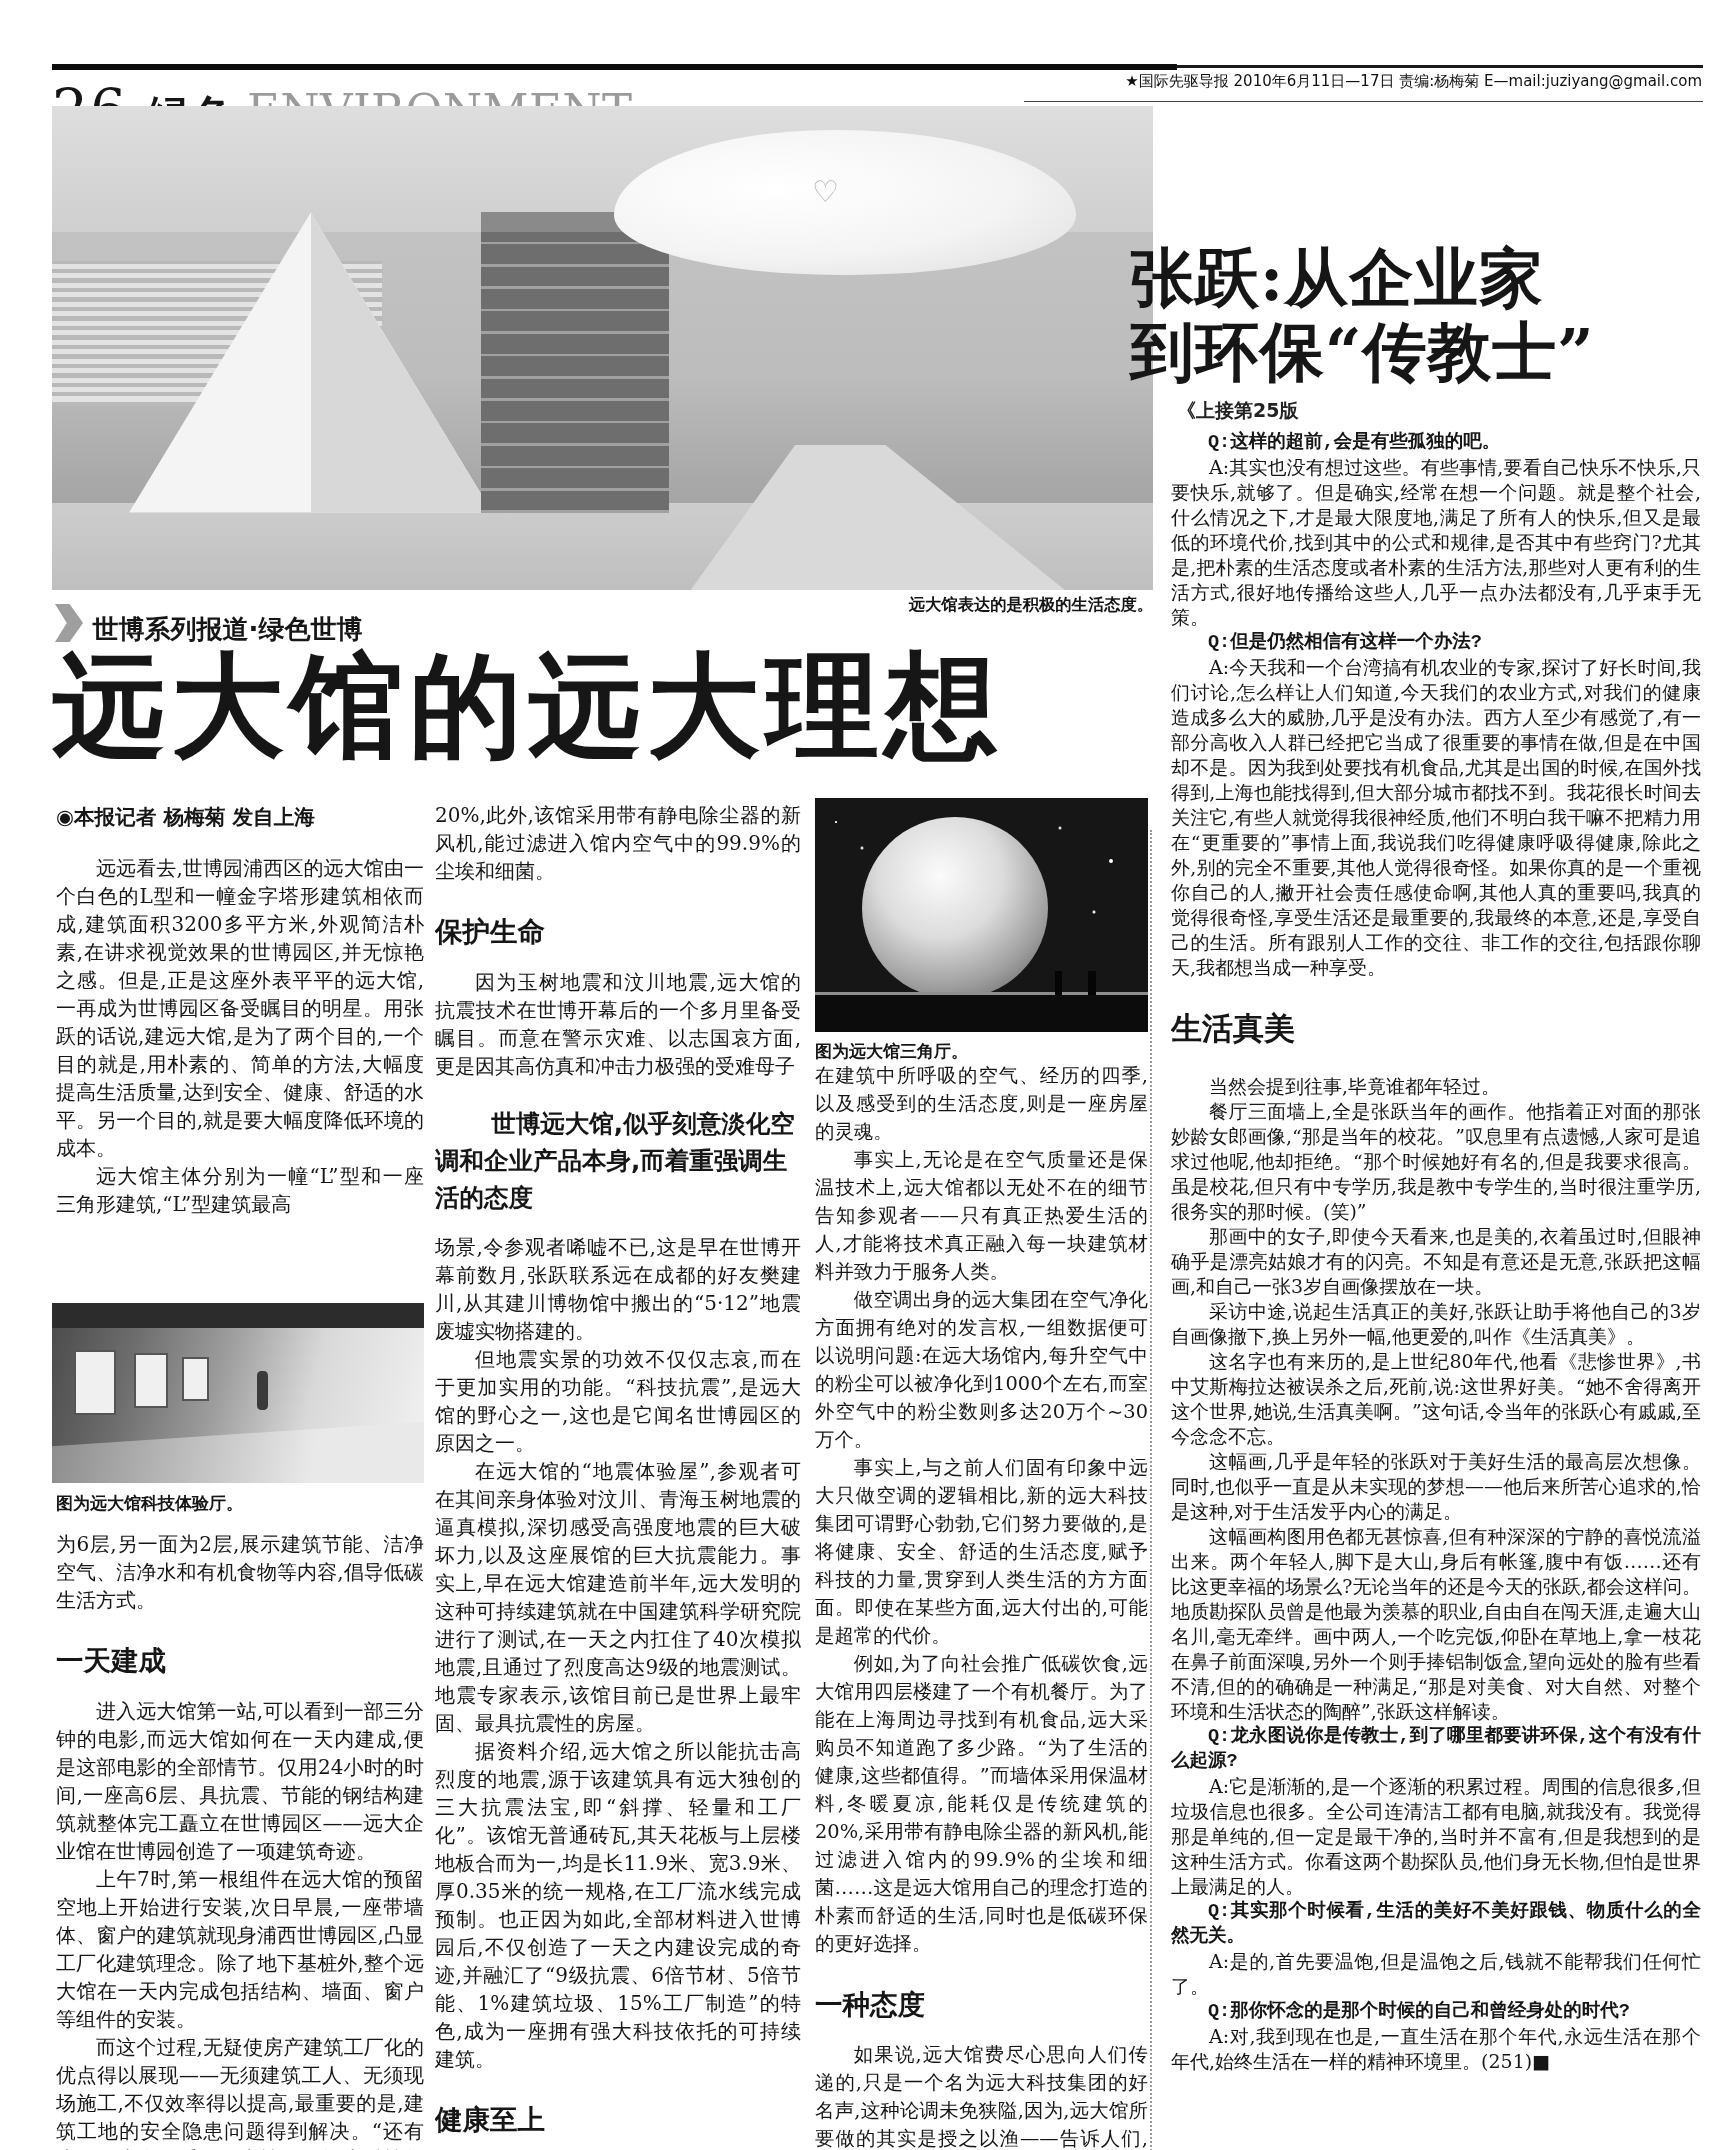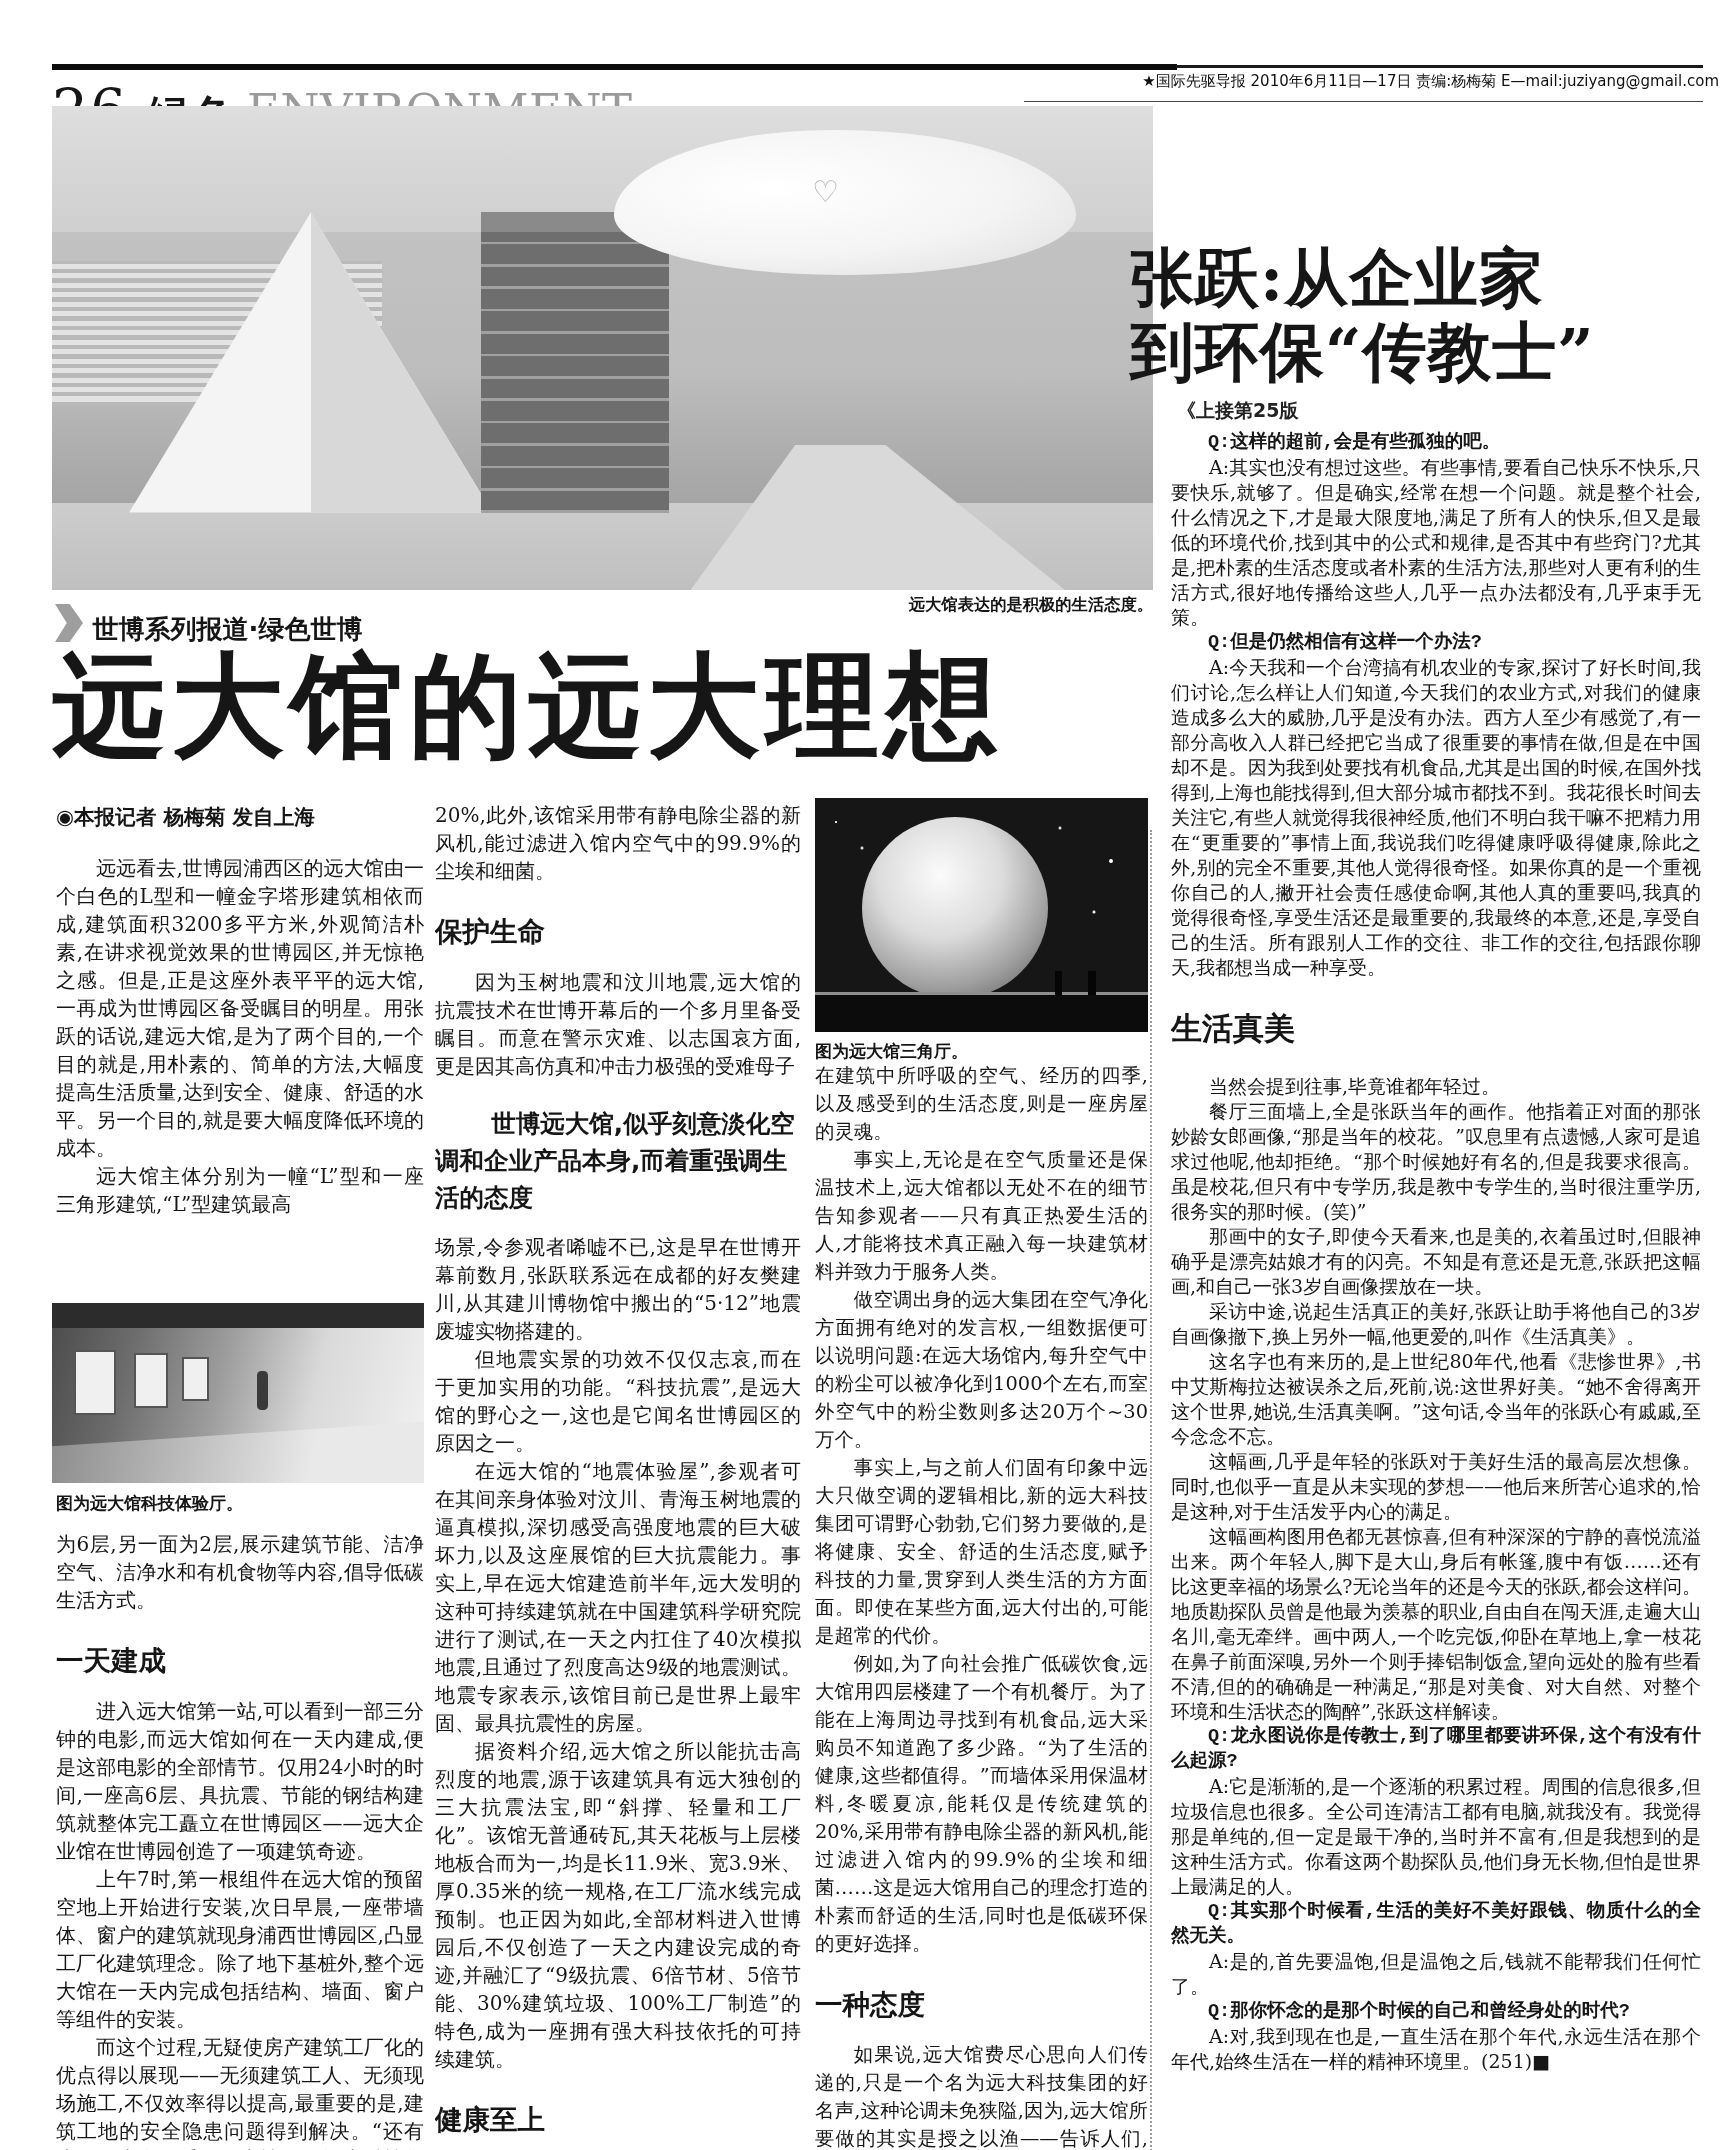--- a/index.html
+++ b/index.html
@@ -5,21 +5,21 @@
   html,body{margin:0;padding:0;background:#e8e8e8;}
   .page{position:relative;width:1721px;height:2434px;background:#ffffff;overflow:hidden;
         font-family:"DejaVu Serif","Liberation Serif",serif;color:#161616;}
   
   .rule-thick{position:absolute;left:52px;top:64px;width:1125px;height:6px;background:#0c0c0c;}
   .rule-thin-top{position:absolute;left:1176px;top:65px;width:527px;height:2.6px;background:#1a1a1a;}
   .page-number{position:absolute;left:52px;top:77px;font-size:57px;font-weight:400;letter-spacing:1.7px;}
   .section-cn{position:absolute;left:148px;top:88px;font-size:43px;font-weight:900;
               font-family:"DejaVu Sans","Liberation Sans",sans-serif;}
   .section-en{position:absolute;left:247px;top:84px;font-size:45px;color:#9b9b9b;letter-spacing:0.4px;}
-  .masthead{position:absolute;right:2px;top:72px;width:671px;text-align:right;font-size:15px;
+  .masthead{position:absolute;right:19px;top:72px;width:671px;text-align:right;font-size:15px;
             font-family:"DejaVu Sans","Liberation Sans",sans-serif;color:#111;}
   .rule-under-masthead{position:absolute;left:1024px;top:101px;width:679px;height:1.3px;background:#444;}
   
   .lead-photo{position:absolute;left:52px;top:106px;width:1101px;height:484px;overflow:hidden;
               background:linear-gradient(#d4d4d4 0%,#c2c2c2 26%,#bdbdbd 55%,#a8a8a8 78%,#9a9a9a 100%);}
   .lp-sky{position:absolute;left:0;top:0;width:100%;height:26%;background:linear-gradient(#dedede,#cfcfcf);}
   .lp-greenhouses{position:absolute;left:0;top:32%;width:30%;height:30%;
       background:repeating-linear-gradient(0deg,#b9b9b9 0 4.3px,#e3e3e3 4.3px 9.5px);}
   .lp-plaza{position:absolute;left:0;bottom:0;width:100%;height:18%;
       background:linear-gradient(#cdcdcd,#bfbfbf);}
@@ -152,21 +152,21 @@
     </div>
 
   <div class="col" id="col2">
       <p class="pf">20%,此外,该馆采用带有静电除尘器的新风机,能过滤进入馆内空气中的99.9%的尘埃和细菌。</p>
       <p class="sub">保护生命</p>
       <p class="p">因为玉树地震和汶川地震,远大馆的抗震技术在世博开幕后的一个多月里备受瞩目。而意在警示灾难、以志国哀方面,更是因其高仿真和冲击力极强的受难母子</p>
       <p class="quote">世博远大馆,似乎刻意淡化空调和企业产品本身,而着重强调生活的态度</p>
       <p class="pf">场景,令参观者唏嘘不已,这是早在世博开幕前数月,张跃联系远在成都的好友樊建川,从其建川博物馆中搬出的“5·12”地震废墟实物搭建的。</p>
       <p class="p">但地震实景的功效不仅仅志哀,而在于更加实用的功能。“科技抗震”,是远大馆的野心之一,这也是它闻名世博园区的原因之一。</p>
       <p class="p">在远大馆的“地震体验屋”,参观者可在其间亲身体验对汶川、青海玉树地震的逼真模拟,深切感受高强度地震的巨大破坏力,以及这座展馆的巨大抗震能力。事实上,早在远大馆建造前半年,远大发明的这种可持续建筑就在中国建筑科学研究院进行了测试,在一天之内扛住了40次模拟地震,且通过了烈度高达9级的地震测试。地震专家表示,该馆目前已是世界上最牢固、最具抗震性的房屋。</p>
-      <p class="p">据资料介绍,远大馆之所以能抗击高烈度的地震,源于该建筑具有远大独创的三大抗震法宝,即“斜撑、轻量和工厂化”。该馆无普通砖瓦,其天花板与上层楼地板合而为一,均是长11.9米、宽3.9米、厚0.35米的统一规格,在工厂流水线完成预制。也正因为如此,全部材料进入世博园后,不仅创造了一天之内建设完成的奇迹,并融汇了“9级抗震、6倍节材、5倍节能、30%建筑垃圾、100%工厂制造”的特色,成为一座拥有强大科技依托的可持续建筑。</p>
+      <p class="p">据资料介绍,远大馆之所以能抗击高烈度的地震,源于该建筑具有远大独创的三大抗震法宝,即“斜撑、轻量和工厂化”。该馆无普通砖瓦,其天花板与上层楼地板合而为一,均是长11.9米、宽3.9米、厚0.35米的统一规格,在工厂流水线完成预制。也正因为如此,全部材料进入世博园后,不仅创造了一天之内建设完成的奇迹,并融汇了“9级抗震、6倍节材、5倍节能、1%建筑垃圾、15%工厂制造”的特色,成为一座拥有强大科技依托的可持续建筑。</p>
       <p class="sub">健康至上</p>
       <p class="p">如果说建筑质量和防震标准属于一座建筑之所以能够称其为合格民居的硬件前提,那么,入住之后,人们</p>
     </div>
 
   <div class="col" id="col3">
     <div class="photo2">
       <div class="ph2-dots"></div>
       <div class="ph2-sphere"></div>
       <div class="ph2-rail"></div>
       <div class="ph2-floor"></div>

